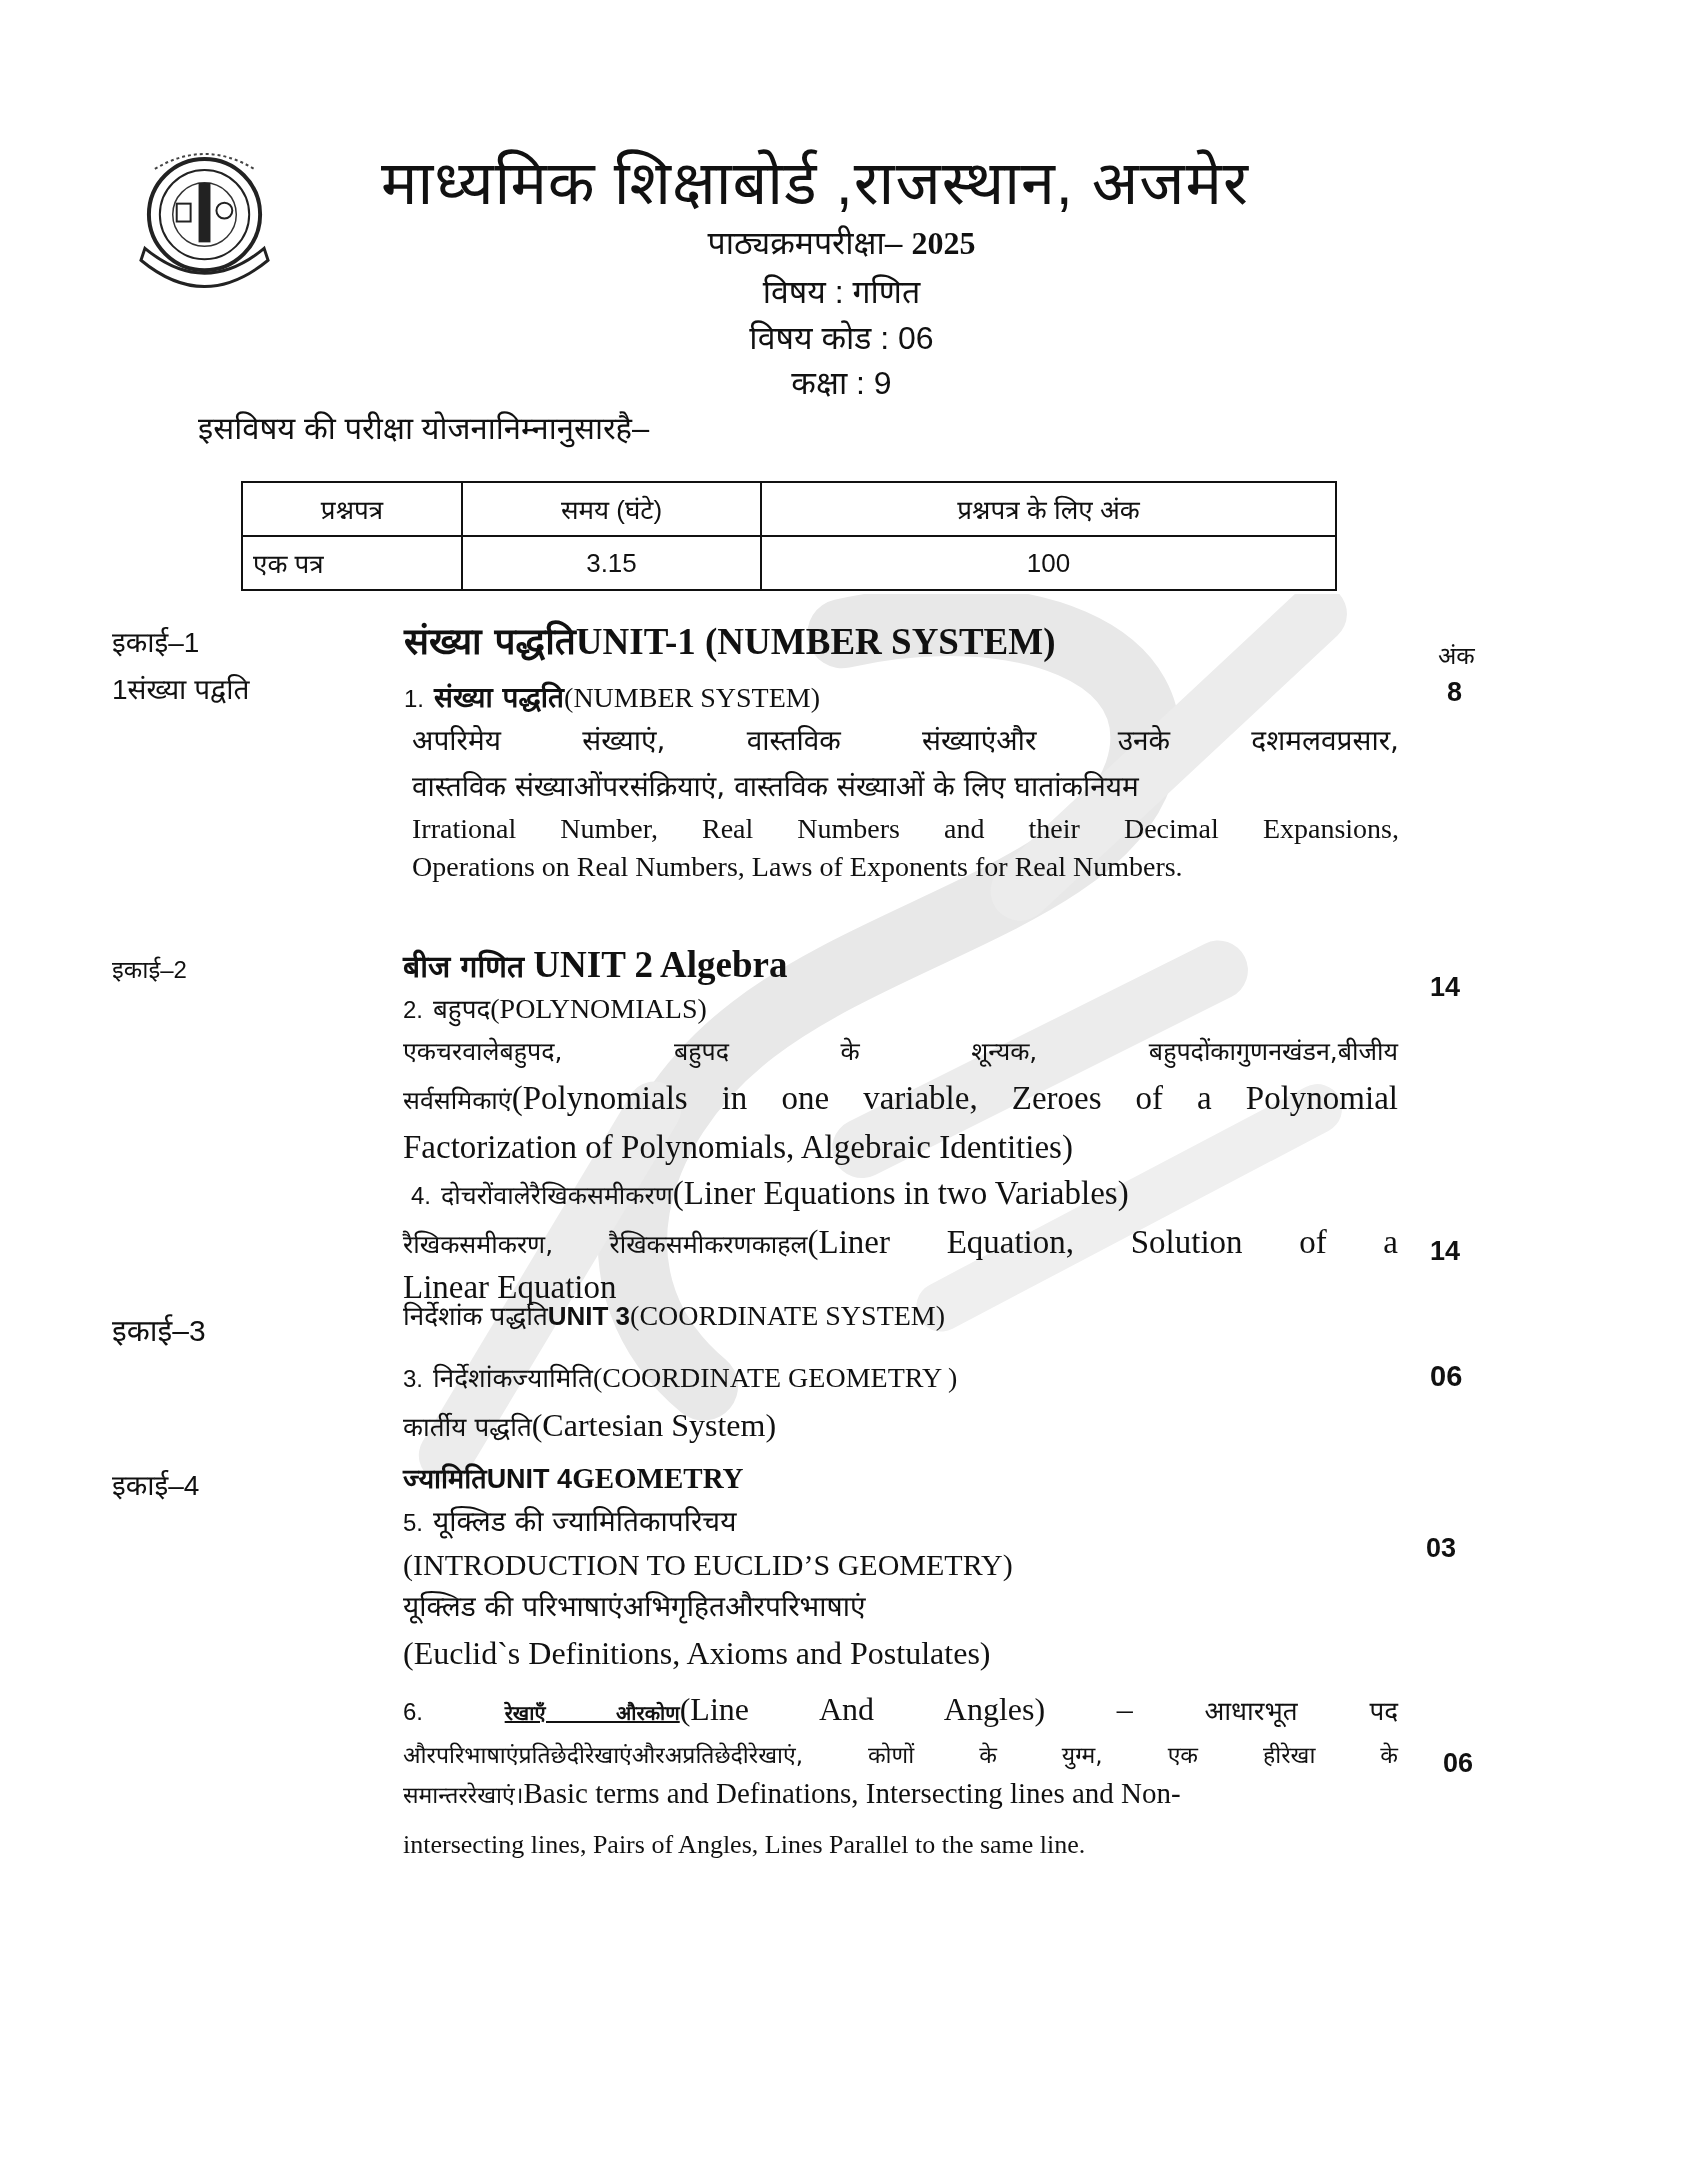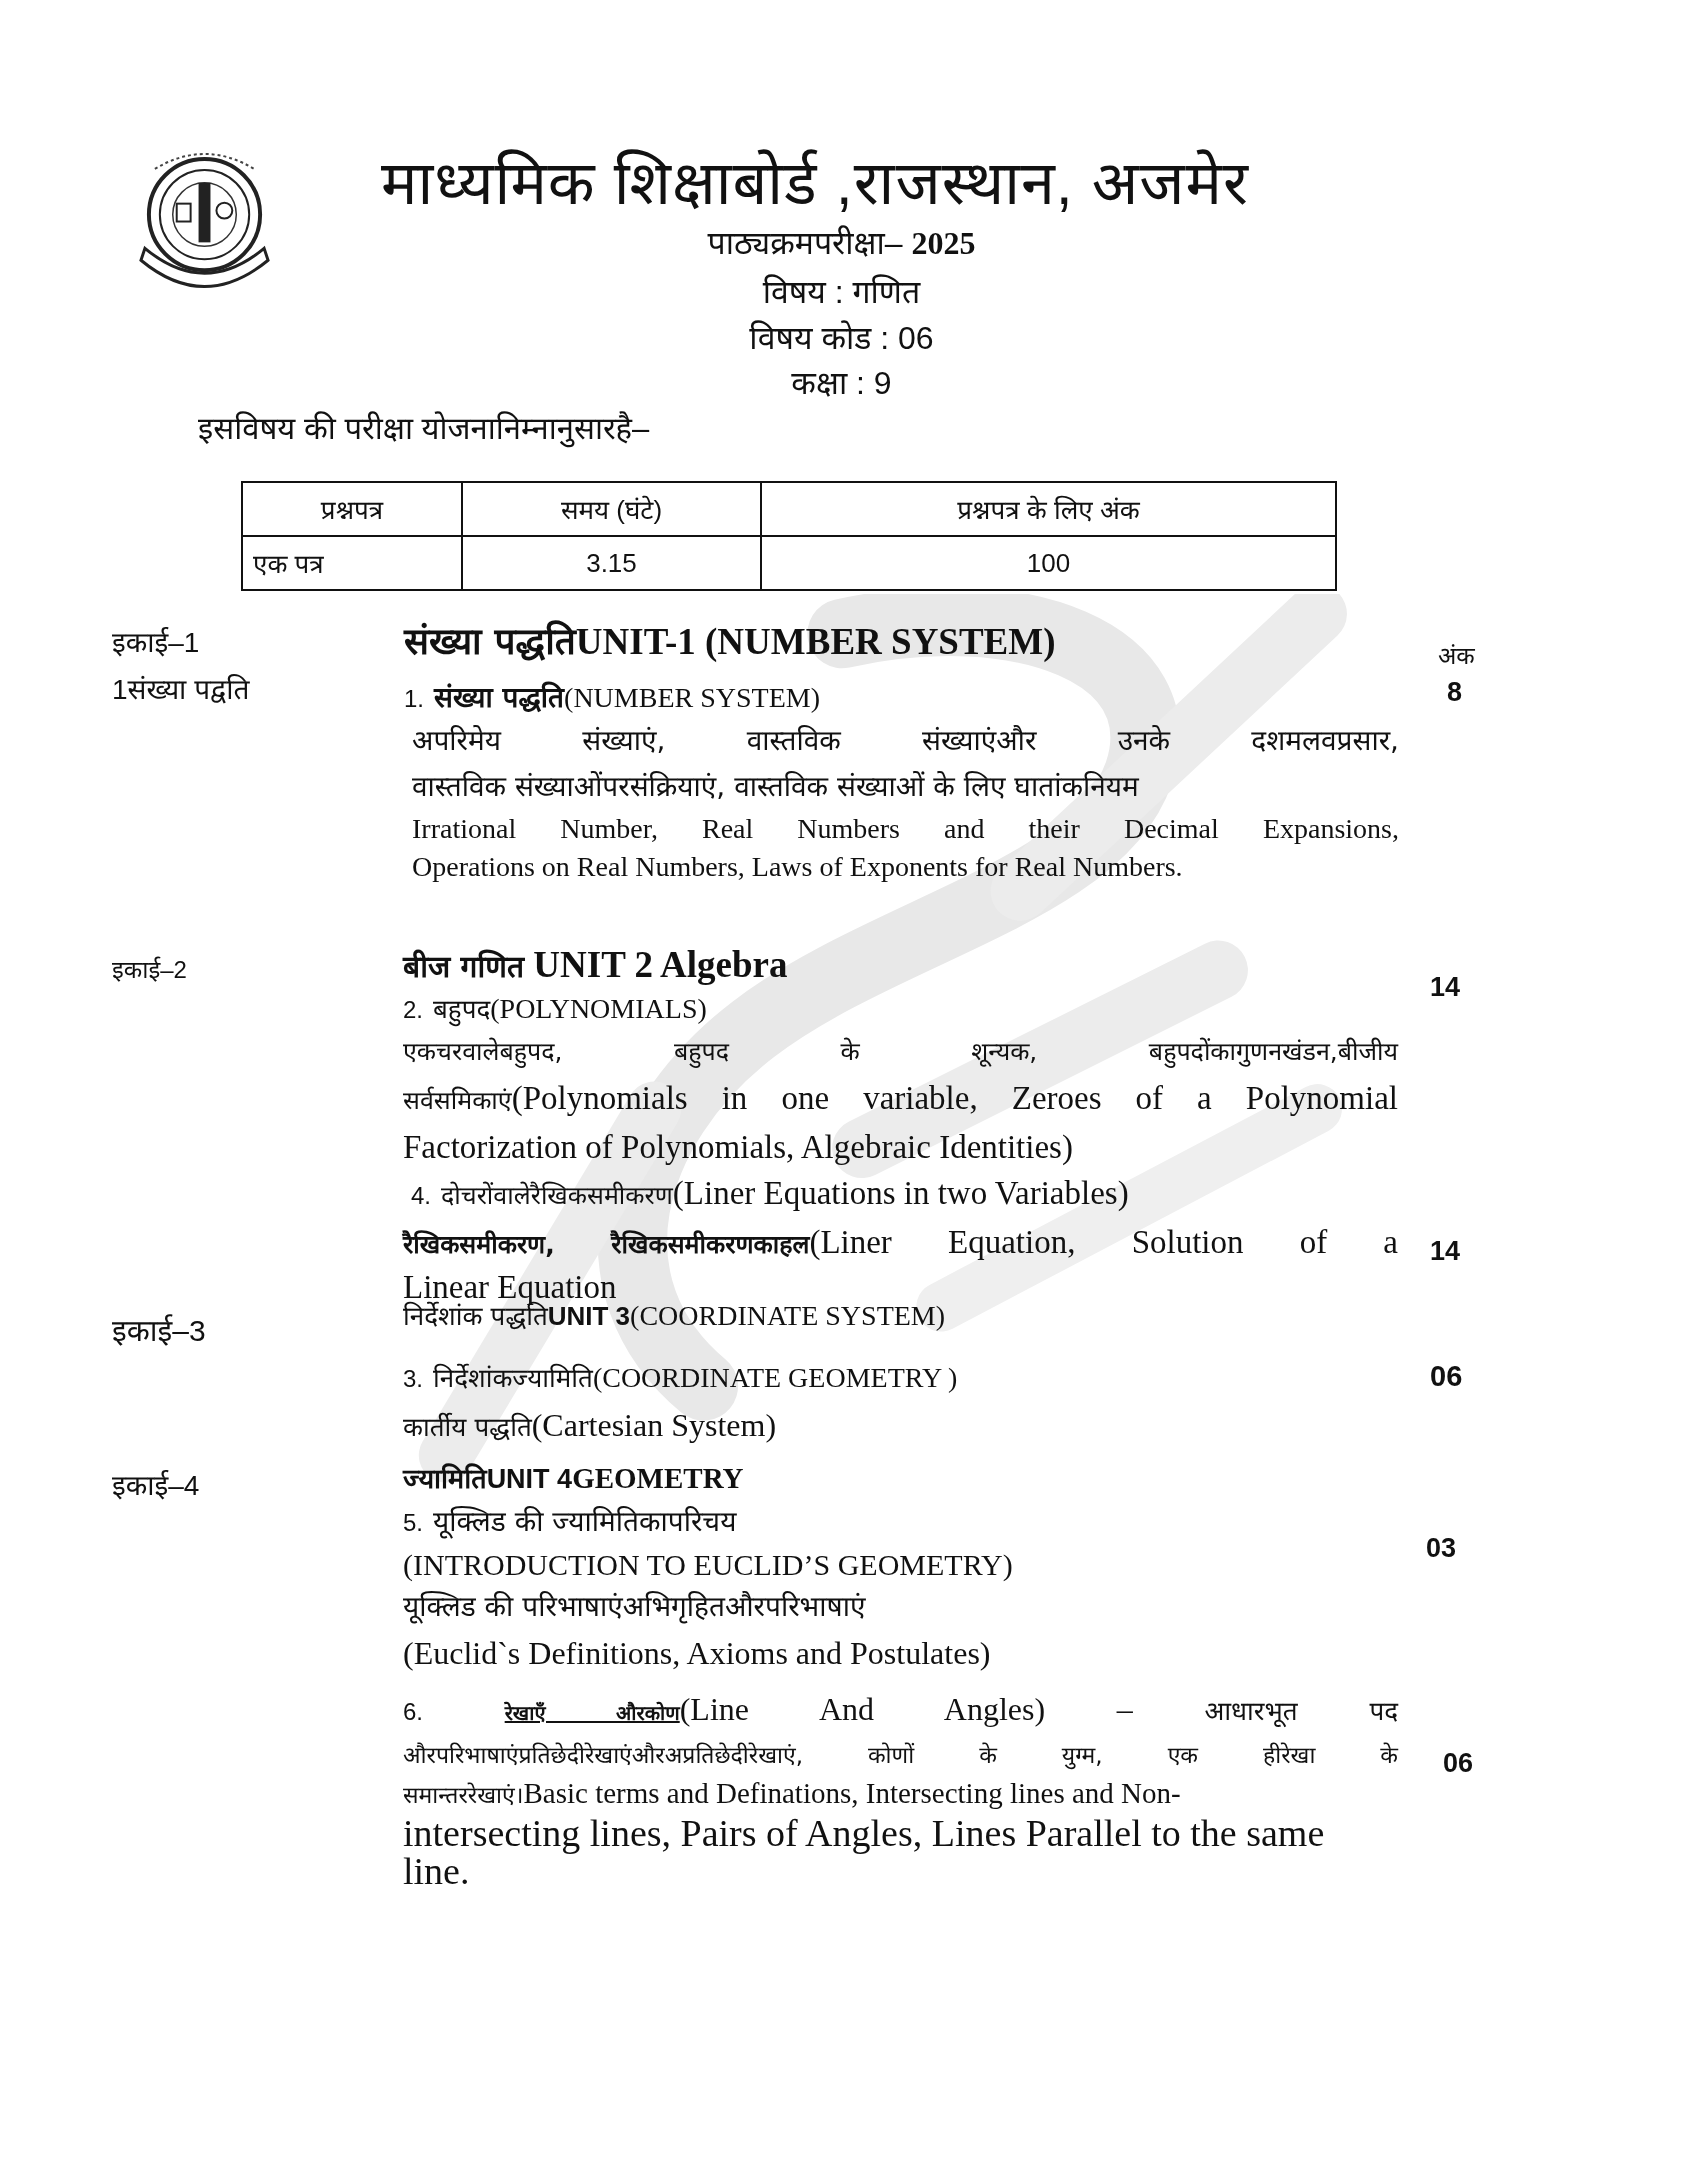--- a/index.html
+++ b/index.html
@@ -118,21 +118,21 @@
   </div>
   <div class="line hi justify" style="font-size:25px;">एकचरवालेबहुपद, बहुपद के शून्यक, बहुपदोंकागुणनखंडन,बीजीय</div>
   <div class="line justify" style="font-size:33px;">
     <span class="hi" style="font-size:25px;">सर्वसमिकाएं</span><span>(Polynomials in one variable, Zeroes of a Polynomial</span>
   </div>
   <div class="line" style="font-size:33px;">Factorization of Polynomials, Algebraic Identities)</div>
   <div class="line" style="font-size:33px;margin-left:8px;">
     <span class="item-num">4.</span><span class="hi" style="font-size:25px;">दोचरोंवालेरैखिकसमीकरण</span><span>(Liner Equations in two Variables)</span>
   </div>
   <div class="line justify" style="font-size:33px;">
-    <span class="hi" style="font-size:25px;font-weight:bold;">रैखिकसमीकरण, रैखिकसमीकरणकाहल</span><span>(Liner Equation, Solution of a</span>
+    <span class="hi" style="font-size:25px;">रैखिकसमीकरण, रैखिकसमीकरणकाहल</span><span>(Liner Equation, Solution of a</span>
   </div>
   <div class="line" style="font-size:33px; line-height:38px;">Linear Equation</div>
 </div>
 
 <div class="abs unit-label" style="top:1309px; font-size:30px;">इकाई–3</div>
 <div class="abs marks" style="left:1430px; top:1360px; font-size:29px;">06</div>
 
 <div class="abs block" style="top:1297px;">
   <div class="line-sm">
     <span class="hi">निर्देशांक पद्धति</span><span class="sans bold" style="font-size:26px;">UNIT 3</span><span>(COORDINATE SYSTEM)</span>
@@ -163,15 +163,15 @@
   <div class="line justify" style="font-size:32px; margin-top:10px;">
     <span class="item-num">6.</span>
     <span class="hib" style="font-size:20px;text-decoration:underline;">रेखाएँ औरकोण</span><span>(Line And Angles)</span>
     <span>–</span>
     <span class="hi">आधारभूत पद</span>
   </div>
   <div class="line-sm hi justify" style="font-size:23px;">औरपरिभाषाएंप्रतिछेदीरेखाएंऔरअप्रतिछेदीरेखाएं, कोणों के युग्म, एक हीरेखा के</div>
   <div class="line-sm" style="font-size:29px;">
     <span class="hi" style="font-size:23px;">समान्तररेखाएं।</span><span>Basic terms and Definations, Intersecting lines and Non-</span>
   </div>
-  <div class="line-sm" style="font-size:38px;">intersecting lines, Pairs of Angles, Lines Parallel to the same line.</div>
+  <div class="line-sm" style="font-size:26px;margin-top:12px;">intersecting lines, Pairs of Angles, Lines Parallel to the same line.</div>
 </div>
 
 
 </body></html>

